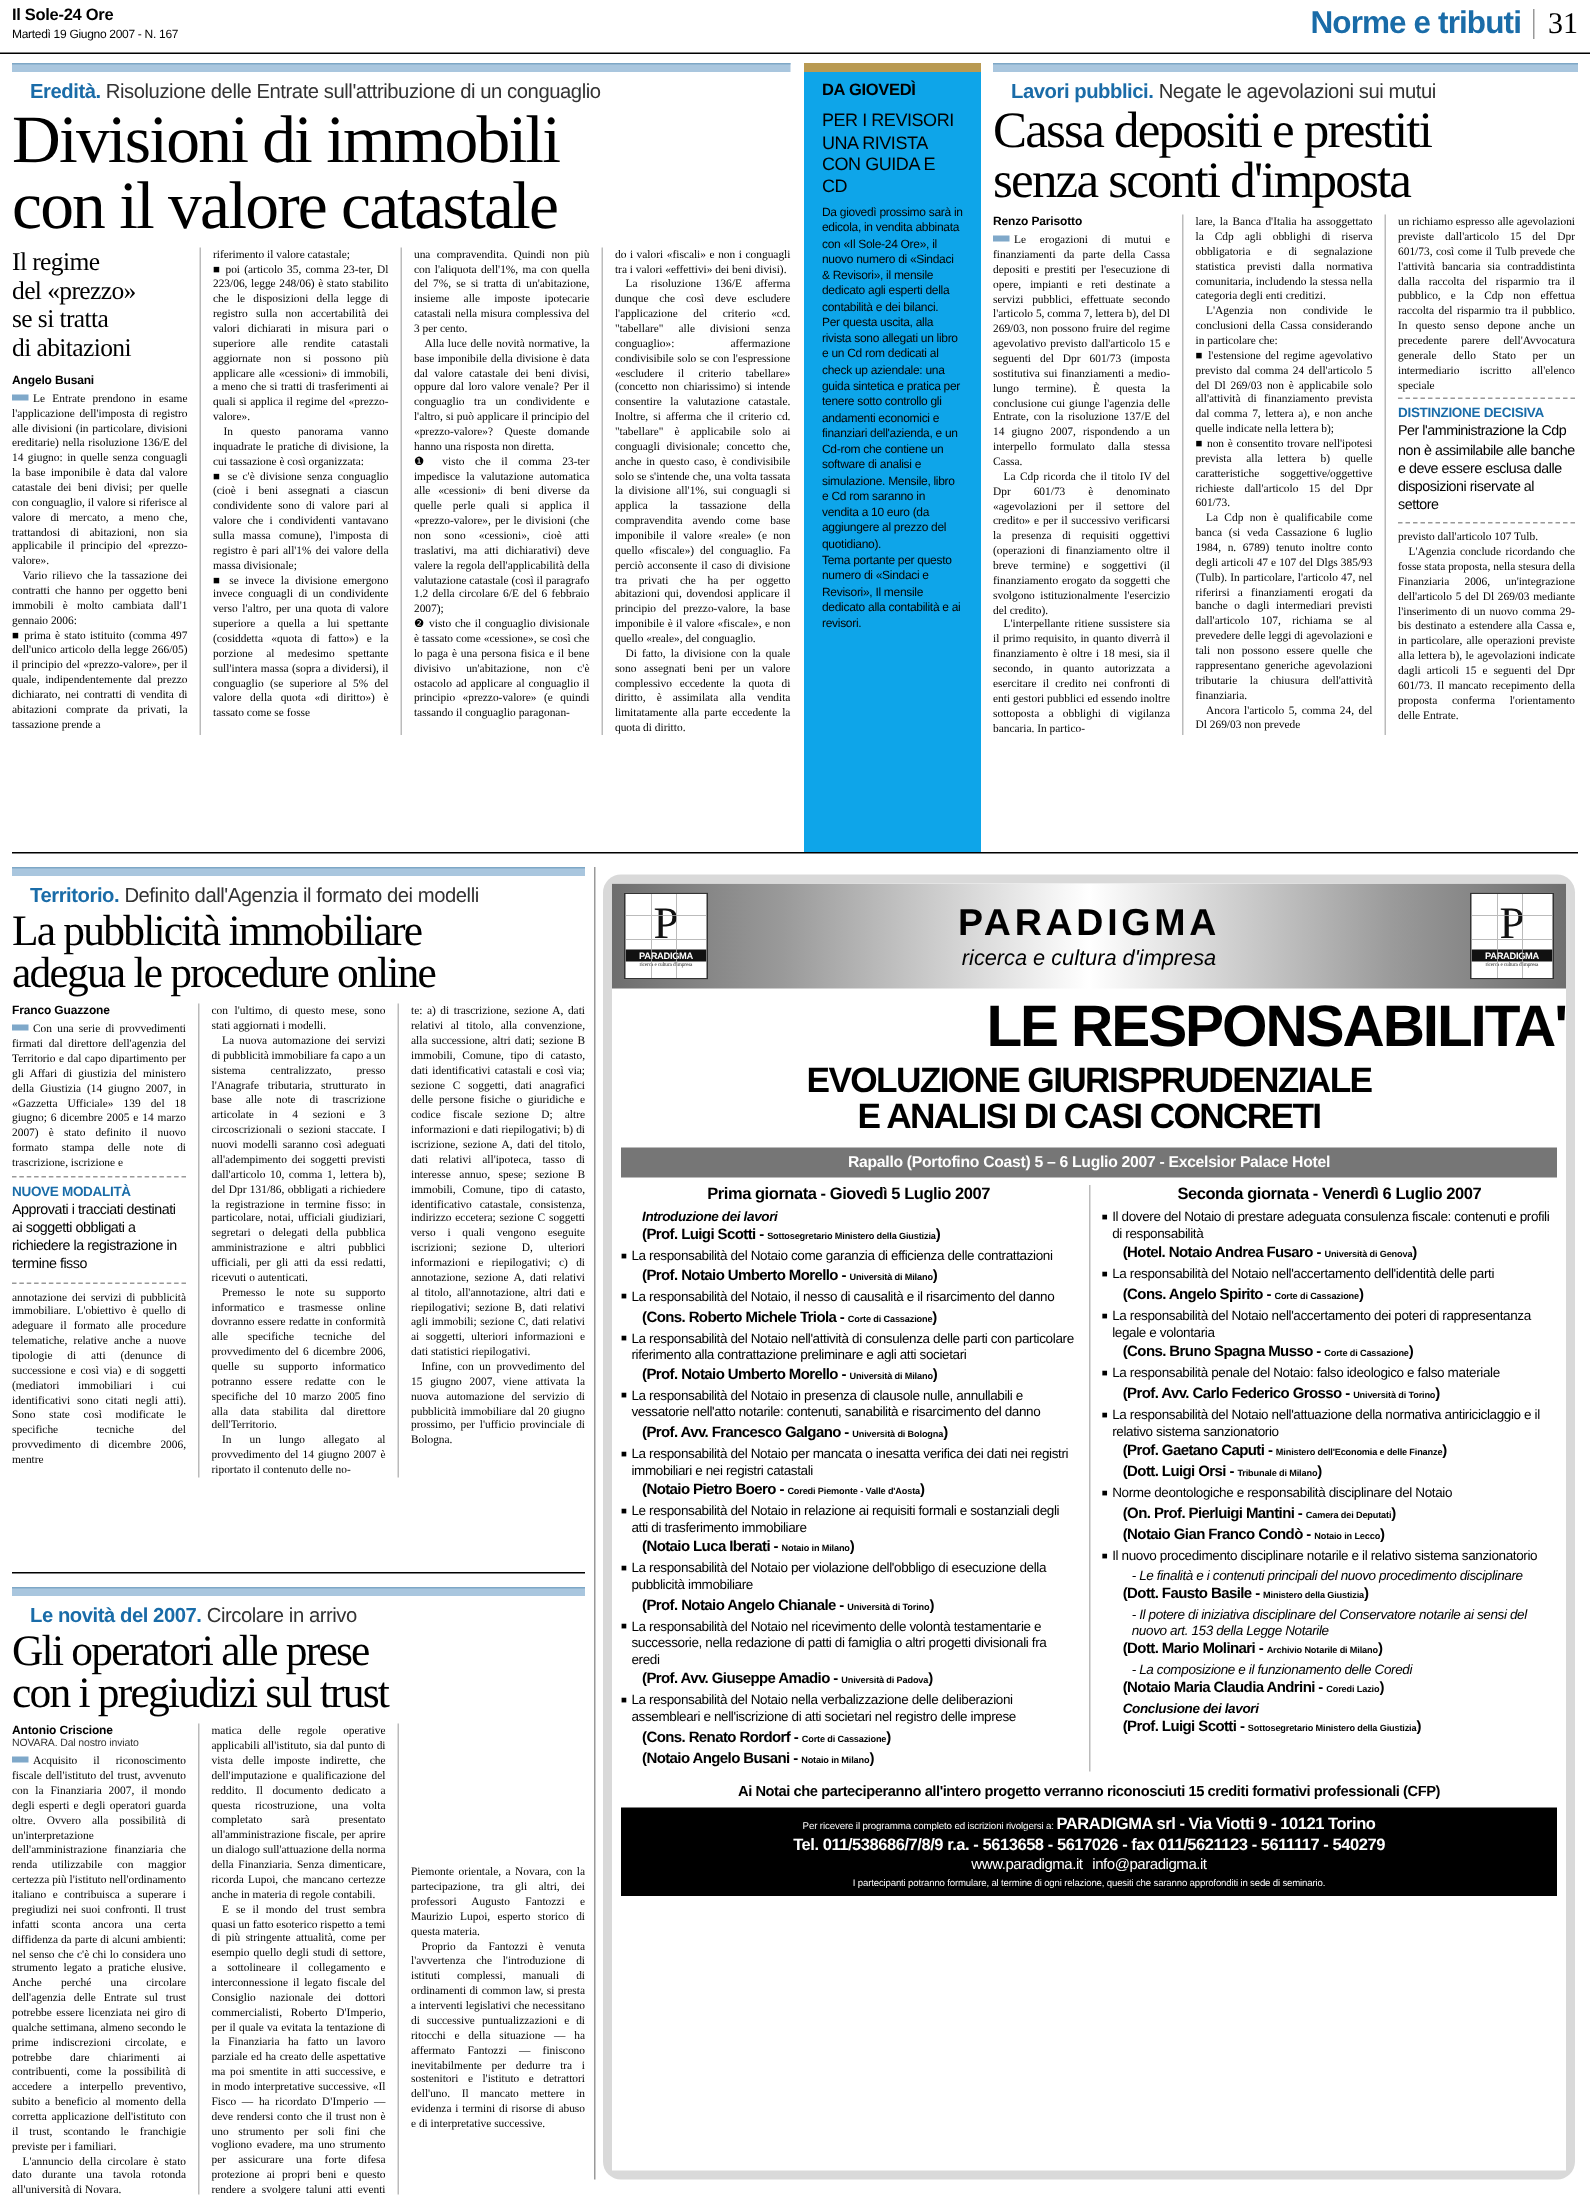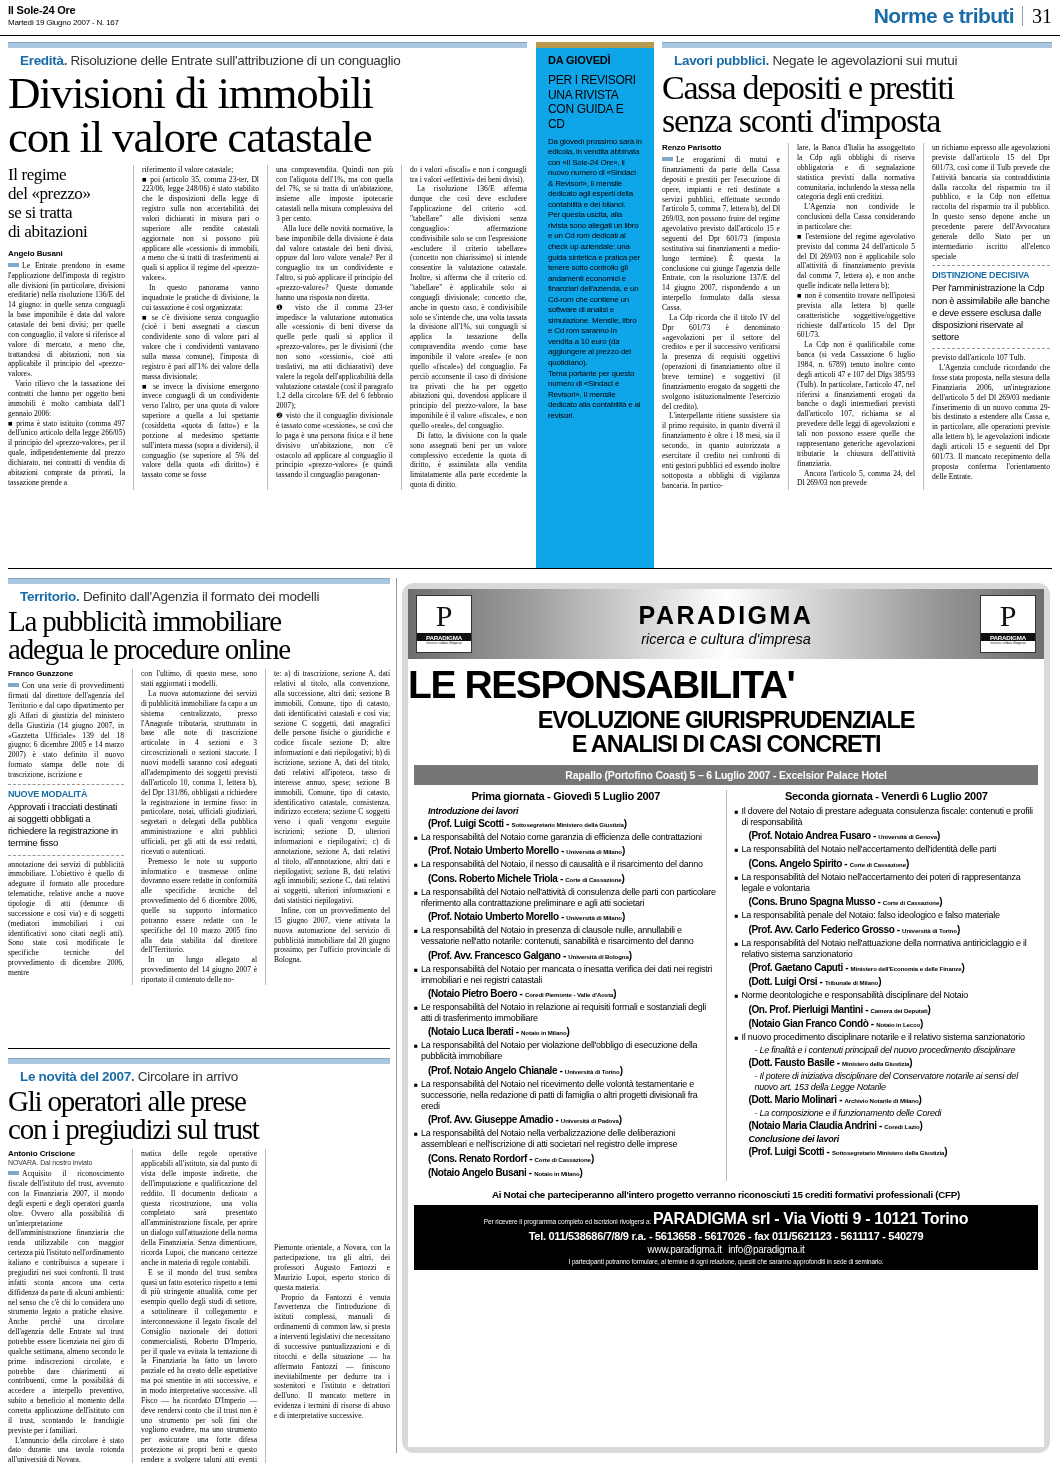--- a/index.html
+++ b/index.html
@@ -140,21 +140,21 @@
   .ad-brand .b1 {
     font-family:"Liberation Sans", sans-serif; font-weight:bold; font-size:25px;
     letter-spacing:2.5px;
   }
   .ad-brand .b2 {
     font-family:"Liberation Sans", sans-serif; font-style:italic; font-size:14.5px;
     letter-spacing:0px; margin-top:1px;
   }
   .ad-title1 {
     font-family:"Liberation Sans", sans-serif; font-weight:bold;
-    font-size:39px; text-align:left; letter-spacing:-1.4px; line-height:0.97;
+    font-size:39px; text-align:right; letter-spacing:-1.4px; line-height:0.97;
     margin-top:7px;
   }
   .ad-title2 {
     font-family:"Liberation Sans", sans-serif; font-weight:bold;
     font-size:23.5px; text-align:center; letter-spacing:-1.1px; line-height:1.02;
     margin-top:5px;
   }
   .ad-venue {
     background:#767676; color:#fff; text-align:center;
     font-family:"Liberation Sans", sans-serif; font-weight:bold; font-size:10.5px;
@@ -184,21 +184,21 @@
   .spk .aff { font-weight:bold; font-size:6.1px; letter-spacing:-0.1px; }
   .ad-cfp {
     font-family:"Liberation Sans", sans-serif; font-weight:bold; font-size:9.8px;
     text-align:center; letter-spacing:-0.3px; margin:8px 6px 5px 6px;
   }
   .ad-foot {
     background:#000; color:#fff; margin:0 6px 5px 6px; padding:5px 4px 5px 4px;
     text-align:center;
   }
   .ad-foot .f1 { font-family:"Liberation Sans", sans-serif; font-size:6.5px; letter-spacing:-0.1px; }
-  .ad-foot .f1 b { font-size:16px; letter-spacing:-0.3px; }
+  .ad-foot .f1 b { font-size:11px; letter-spacing:-0.3px; }
   .ad-foot .f2 { font-family:"Liberation Sans", sans-serif; font-weight:bold; font-size:11px; letter-spacing:-0.3px; margin-top:2px;}
   .ad-foot .f3 { font-family:"Liberation Sans", sans-serif; font-size:10px; letter-spacing:-0.3px; margin-top:2px;}
   .ad-foot .f3 span { margin:0 2px; }
   .ad-foot .f4 { font-family:"Liberation Sans", sans-serif; font-size:6.4px; letter-spacing:-0.1px; margin-top:3px;}
 
   
   .abs { position:absolute; }
 </style>
 </head>
 <body>
@@ -511,21 +511,21 @@
             </div>
         </div>
         <div class="ad-sep"></div>
         <div class="ad-col">
           <div class="ad-col-hd">Seconda giornata - Venerdì 6 Luglio 2007</div>
           <div id="day2-list">
               <div class="it-row">
                 <span class="it-sq">■</span>
                 <span class="it-txt">Il dovere del Notaio di prestare adeguata consulenza fiscale: contenuti e profili di responsabilità</span>
               </div>
-              <div class="spk"><span>(Prof. Notaio Andrea Fusaro</span> - <span class="aff">Università di Genova</span><span>)</span></div>
+              <div class="spk"><span>(Hotel. Notaio Andrea Fusaro</span> - <span class="aff">Università di Genova</span><span>)</span></div>
               <div class="it-row">
                 <span class="it-sq">■</span>
                 <span class="it-txt">La responsabilità del Notaio nell'accertamento dell'identità delle parti</span>
               </div>
               <div class="spk"><span>(Cons. Angelo Spirito</span> - <span class="aff">Corte di Cassazione</span><span>)</span></div>
               <div class="it-row">
                 <span class="it-sq">■</span>
                 <span class="it-txt">La responsabilità del Notaio nell'accertamento dei poteri di rappresentanza legale e volontaria</span>
               </div>
               <div class="spk"><span>(Cons. Bruno Spagna Musso</span> - <span class="aff">Corte di Cassazione</span><span>)</span></div>

